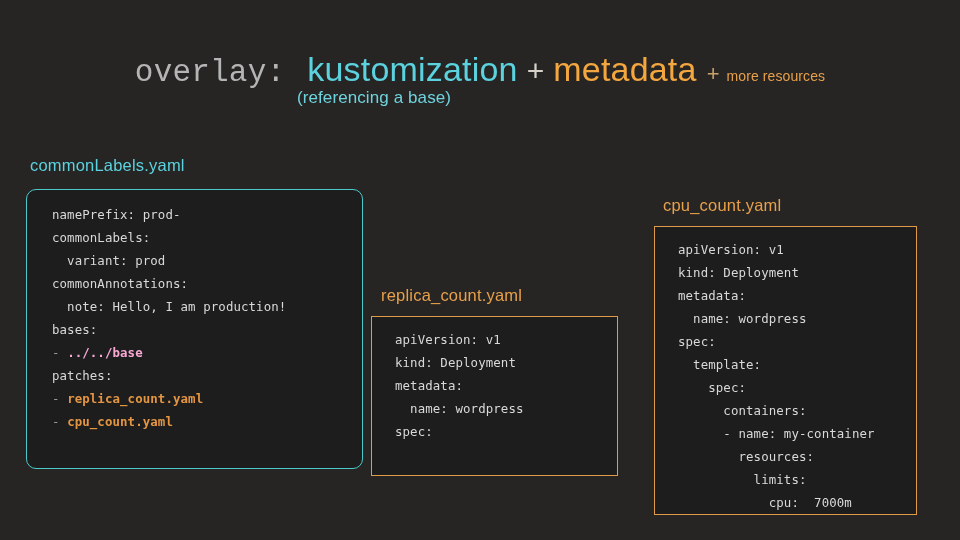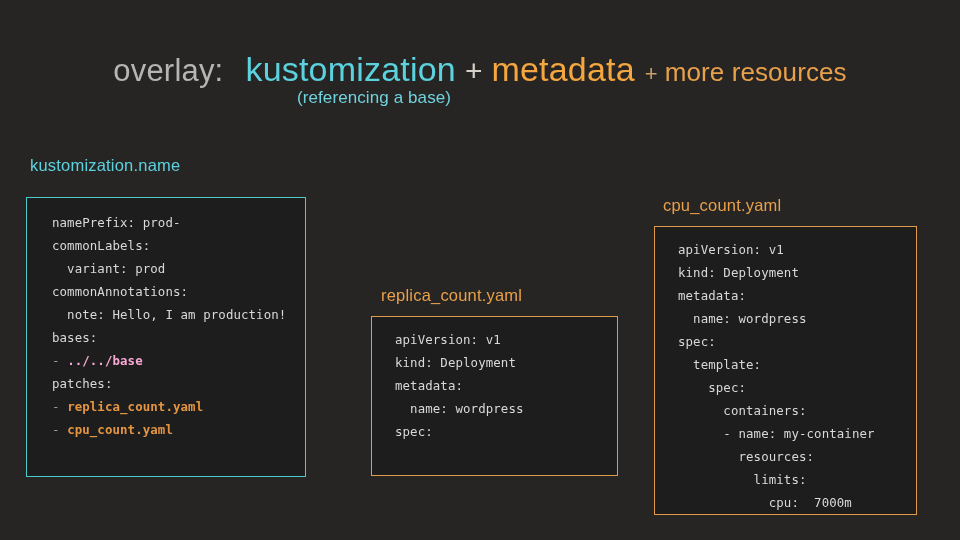--- a/index.html
+++ b/index.html
@@ -23,20 +23,21 @@
     top: 50px;
     width: 960px;
     text-align: center;
     white-space: nowrap;
   }
   .t-overlay {
     color: #b5b5b5;
     font-size: 31px;
     font-weight: 400;
     letter-spacing: 0.2px;
+    font-family: Liberation Mono, monospace;
   }
   .t-gap { display: inline-block; width: 22px; }
   .t-kustomization {
     color: #5bd2de;
     font-size: 34px;
     font-weight: 400;
     letter-spacing: 0.2px;
   }
   .t-plus {
     color: #d6d2c9;
@@ -53,21 +54,21 @@
     font-weight: 400;
     letter-spacing: 0.2px;
   }
   .t-plus2 {
     color: #c9a06a;
     font-size: 22px;
     padding: 0 7px 0 10px;
   }
   .t-more {
     color: #e8a04a;
-    font-size: 26px;
+    font-size: 14px;
     font-weight: 400;
     letter-spacing: 0.1px;
   }
   #subtitle {
     position: absolute;
     left: 0;
     top: 88px;
     width: 960px;
     text-align: center;
     color: #6fd3dd;
@@ -100,22 +101,22 @@
     white-space: pre;
     letter-spacing: 0.1px;
   }
   .code .ln { display: block; }
   .code .hl-cyan   { color: #f9a8d4; font-weight: bold; }
   .code .hl-orange { color: #e49542; font-weight: bold; }
   .code .dash      { color: #9a9a9a; }
 
   
   #label-kustomization { left: 30px;  top: 156px; color: #5bd2de; }
-  #box-kustomization   { left: 26px;  top: 197px; width: 280px; height: 280px;
-                         border-color: #4cc9c9; }
+  #box-kustomization   { left: 26px;  top: 189px; width: 337px; height: 280px;
+                         border-color: #4cc9c9; border-radius: 10px; }
   #box-kustomization .code { position: absolute; left: 25px; top: 13px; }
 
   
   #label-replica { left: 381px; top: 286px; color: #e8a04a; }
   #box-replica   { left: 371px; top: 316px; width: 247px; height: 160px;
                    border-color: #e09b4a; }
   #box-replica .code { position: absolute; left: 23px; top: 11px; }
 
   
   #label-cpu { left: 663px; top: 196px; color: #e8a04a; }
@@ -125,21 +126,21 @@
 </style>
 </head>
 <body>
 
 <div id="title-row">
   <span class="t-overlay">overlay:</span><span class="t-gap"></span><span class="t-kustomization">kustomization</span><span class="t-plus">+</span><span class="t-patches">metadata</span><span class="t-plus2">+</span><span class="t-more">more resources</span>
 </div>
 
 <div id="subtitle">(referencing a base)</div>
 
-<div class="card-label" id="label-kustomization">kustomization.name</div>
+<div class="card-label" id="label-kustomization">commonLabels.yaml</div>
 <div class="card-box" id="box-kustomization">
   <div class="code"><span class="ln">namePrefix: prod-</span><span class="ln">commonLabels:</span><span class="ln">  variant: prod</span><span class="ln">commonAnnotations:</span><span class="ln">  note: Hello, I am production!</span><span class="ln">bases:</span><span class="ln"><span class="dash">- </span><span class="hl-cyan">../../base</span></span><span class="ln">patches:</span><span class="ln"><span class="dash">- </span><span class="hl-orange">replica_count.yaml</span></span><span class="ln"><span class="dash">- </span><span class="hl-orange">cpu_count.yaml</span></span></div>
 </div>
 
 <div class="card-label" id="label-replica">replica_count.yaml</div>
 <div class="card-box" id="box-replica">
   <div class="code"><span class="ln">apiVersion: v1</span><span class="ln">kind: Deployment</span><span class="ln">metadata:</span><span class="ln">  name: wordpress</span><span class="ln">spec:</span></div>
 </div>
 
 <div class="card-label" id="label-cpu">cpu_count.yaml</div>

